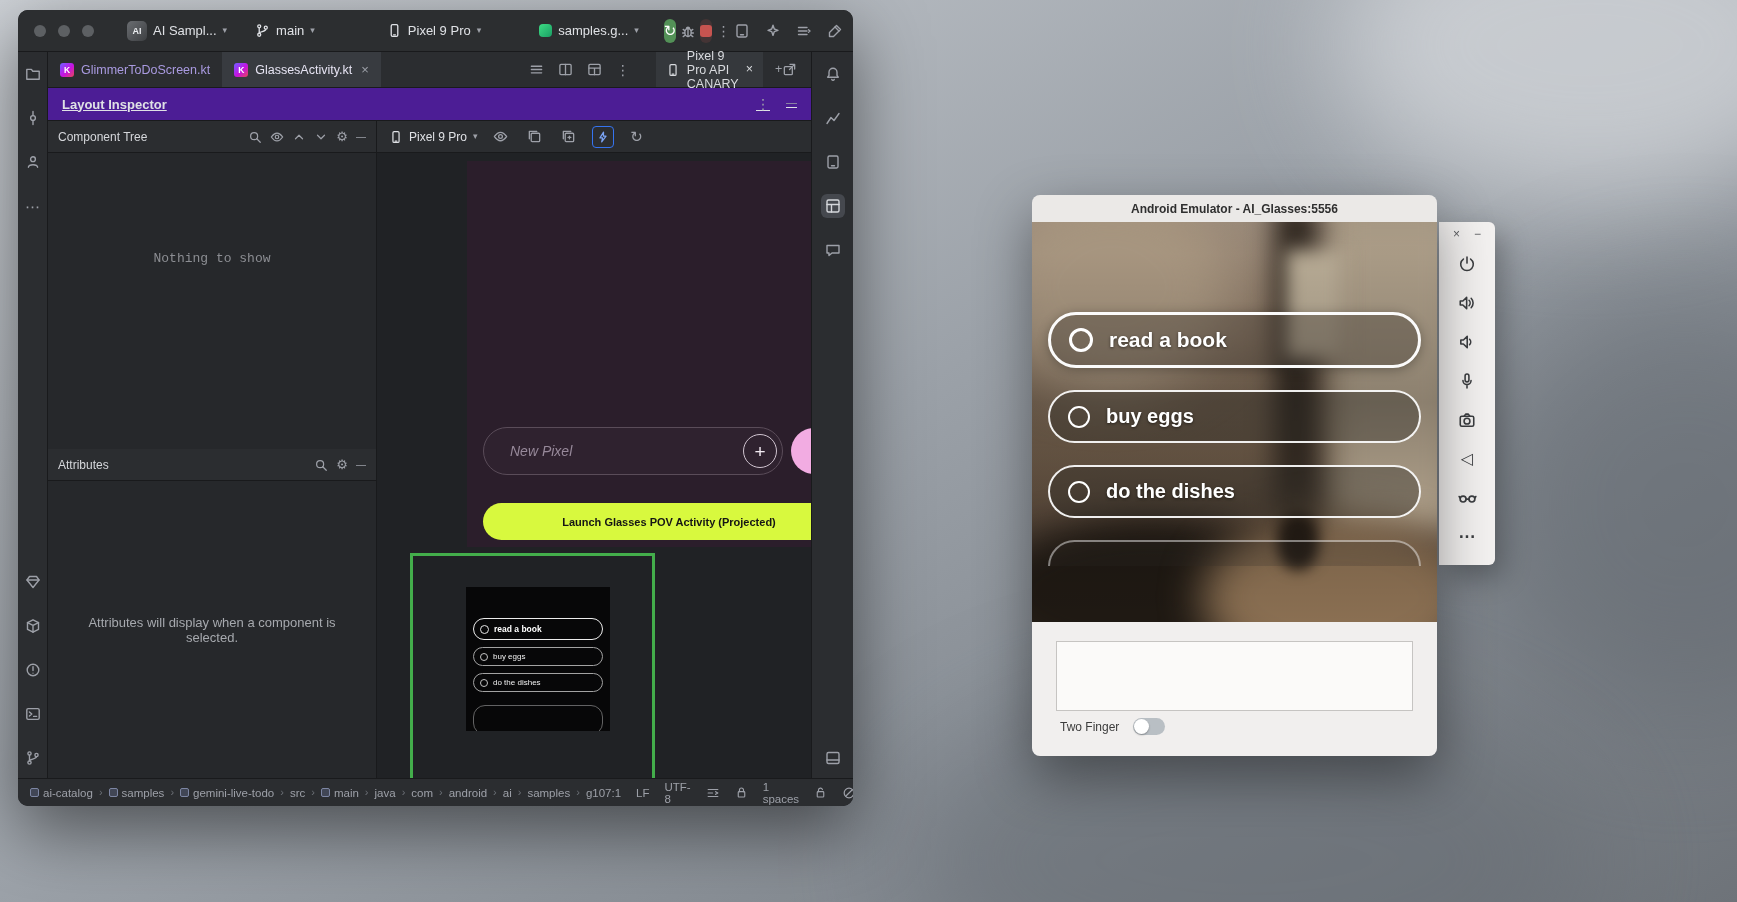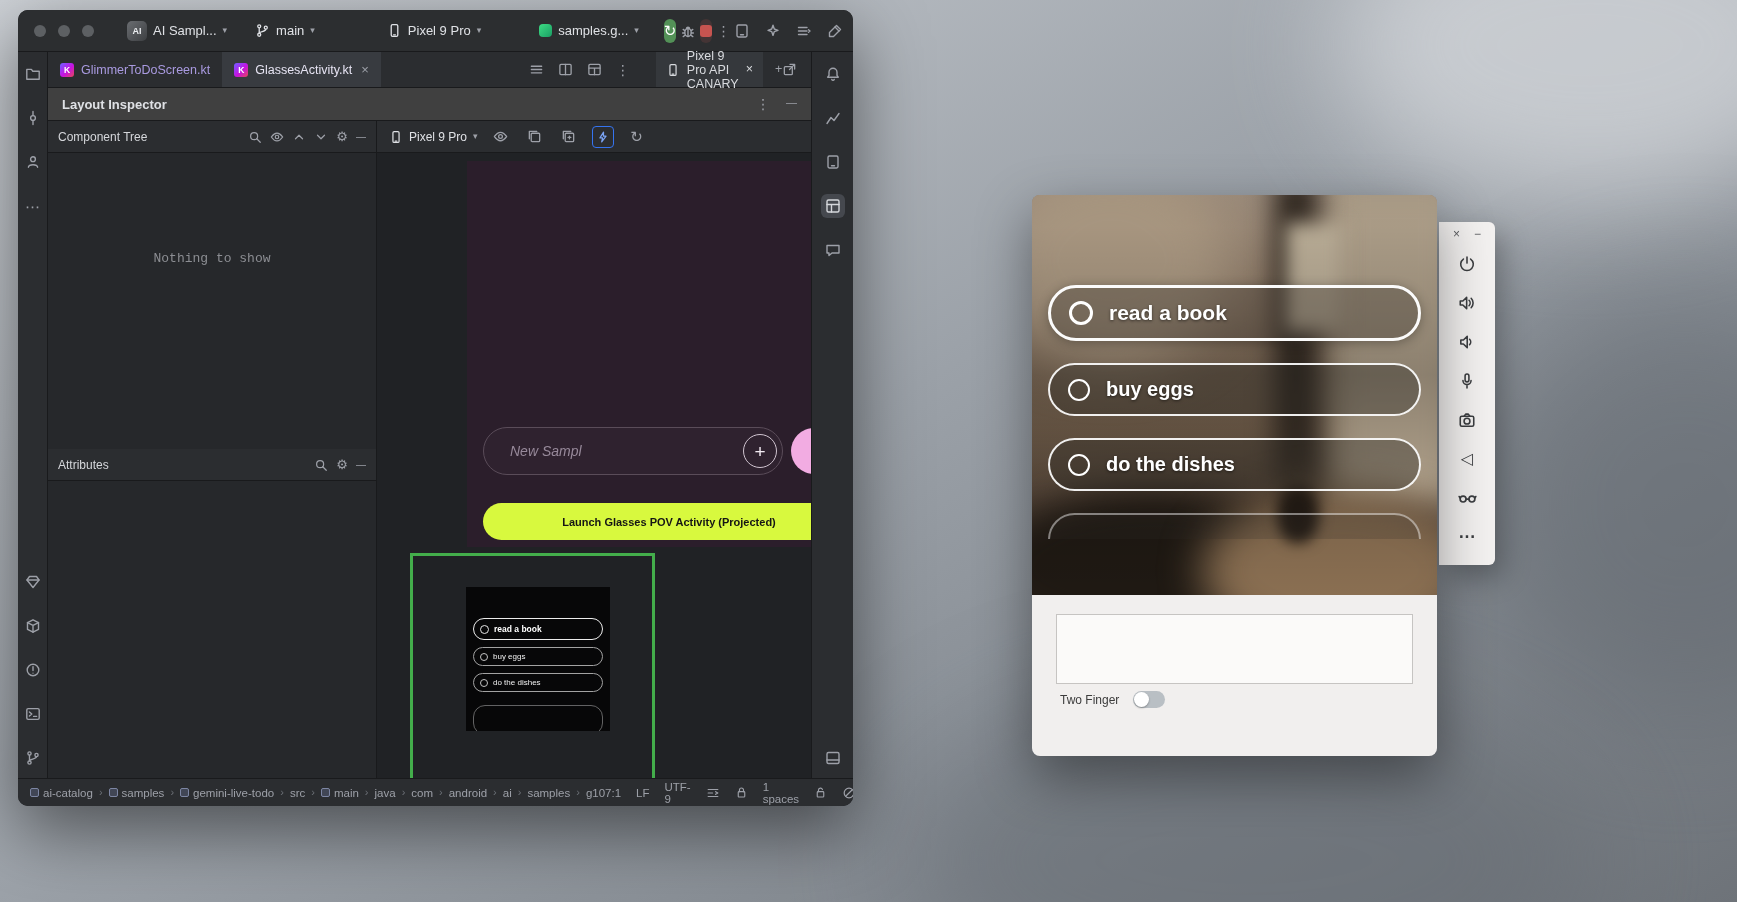--- a/index.html
+++ b/index.html
@@ -47,21 +47,21 @@
   .tab.active { background:#383b40; color:#e6e3f2; }
   .tab .x { color:#9da0a8; font-size:13px; margin-left:2px; }
   .ktico { width:14px; height:14px; border-radius:3px; background:linear-gradient(135deg,#7f52ff 10%,#c711e1 55%,#e44857 100%);
     display:flex; align-items:center; justify-content:center; font-size:8.5px; font-weight:700; color:#fff; }
   .tab-icons { display:flex; align-items:center; gap:14px; color:#9da0a8; margin-left:148px; }
   .rdev-tab { display:flex; align-items:center; gap:7px; padding:0 10px; margin-left:26px; background:#35383c; color:#d8dade; }
   .tabbar-right { margin-left:auto; display:flex; align-items:center; gap:16px; color:#9da0a8; padding-right:12px; }
 
   .main-panel { flex:1; display:flex; flex-direction:column; min-height:0; background:#26282b; }
   .li-header { height:33px; flex:0 0 auto; display:flex; align-items:center; padding:0 14px;
-    background:#404040; border-bottom:1px solid #191a1c; font-size:13px; font-weight:600; }
+    background:#4c1d95; border-bottom:1px solid #191a1c; font-size:13px; font-weight:600;text-decoration:underline; }
   .li-header .hr-icons { margin-left:auto; display:flex; gap:16px; color:#9da0a8; font-weight:400; }
   .li-body { flex:1; display:flex; min-height:0; }
   .left-col { width:329px; flex:0 0 auto; border-right:1px solid #191a1c; display:flex; flex-direction:column; }
   .sec-header { height:32px; flex:0 0 auto; display:flex; align-items:center; padding:0 10px;
     font-size:12px; color:#d5d7db; border-bottom:1px solid #191a1c; background:#2b2d30; }
   .sec-header .sh-icons { margin-left:auto; display:flex; align-items:center; gap:8px; color:#9da0a8; }
   .ct-body { height:296px; flex:0 0 auto; position:relative; border-bottom:0; }
   .empty-note { position:absolute; left:0; right:0; text-align:center; color:#8c8e93; font-size:13px;font-family:Liberation Mono, monospace; }
   .attr-body { flex:1; display:flex; align-items:center; justify-content:center; }
   .attr-body .empty2 { color:#a6a9ae; font-size:13px; text-align:center; padding:0 20px; }
@@ -425,20 +425,23 @@
                   <span>
                       <svg class="ic" width="14" height="14" viewBox="0 0 16 16">
                         <circle cx="7" cy="7" r="4"></circle>
                         <path d="M10 10l4 4"></path>
                       </svg>
                     </span>
                   <span class="glyph" style="font-size:13px">⚙</span>
                   <span class="glyph" style="font-size:10px">—</span>
                 </span>
               </div>
+              <div class="attr-body">
+                <span class="empty2">Attributes will display when a component is selected.</span>
+              </div>
             </div>
 
             <div class="preview-col">
               <div class="pv-toolbar">
                 <div class="dev-chip">
                   <span>
                       <svg class="ic" width="14" height="14" viewBox="0 0 16 16">
                         <rect x="4.5" y="1.8" width="7" height="12.4" rx="1.4"></rect>
                         <path d="M7 12.6h2"></path>
                       </svg>
@@ -469,21 +472,21 @@
                       <path d="M8.6 2.5 4.5 9h3l-1 4.5L11.5 7h-3Z"></path>
                     </svg>
                   </span>
                 <span class="pv-ic glyph" style="font-size:15px">↻</span>
               </div>
 
               <div class="pv-canvas">
                 <div class="phone">
                   <div class="ntrow">
                     <div class="ntfield">
-                      <span class="ph-text">New Sampl</span>
+                      <span class="ph-text">New Pixel</span>
                     </div>
                     <div class="plus-circle glyph">+</div>
                     <div class="mic-pill">
                       <svg class="ic" width="18" height="18" viewBox="0 0 16 16" style="stroke-width:1.6">
                           <rect x="6.3" y="1.8" width="3.4" height="7" rx="1.7"></rect>
                           <path d="M4.4 7.6a3.6 3.6 0 0 0 7.2 0M8 11.8v2.4"></path>
                         </svg>
                     </div>
                   </div>
                   <div class="launch-btn">Launch Glasses POV Activity (Projected)</div>
@@ -618,21 +621,21 @@
             <span>samples</span>
           </span>
         <span class="sep glyph">›</span>
         <span class="crumb">
             <span>g</span>
           </span>
       </div>
       <div class="sb-right">
         <span>107:1</span>
         <span>LF</span>
-        <span>UTF-9</span>
+        <span>UTF-8</span>
         <span>
             <svg class="ic" width="14" height="14" viewBox="0 0 16 16">
               <path d="M2.5 4h11M2.5 12h11M2.5 8h5"></path>
               <path d="M11 6.5 13.5 8 11 9.5"></path>
             </svg>
           </span>
         <span>
             <svg class="ic" width="13" height="13" viewBox="0 0 16 16">
               <rect x="4" y="7" width="8" height="6.5" rx="1"></rect>
               <path d="M5.5 7V5a2.5 2.5 0 0 1 5 0v2"></path>
@@ -649,20 +652,23 @@
             <svg class="ic" width="14" height="14" viewBox="0 0 16 16">
               <circle cx="8" cy="8" r="5.5"></circle>
               <path d="M4.8 11.2l6.4-6.4"></path>
             </svg>
           </span>
       </div>
     </div>
   </div>
 
   <div class="emu">
+    <div class="emu-title">
+      <span>Android Emulator - AI_Glasses:5556</span>
+    </div>
     <div class="emu-screen">
       <div class="ph ph-base"></div>
       <div class="ph ph-light"></div>
       <div class="ph ph-door"></div>
       <div class="ph ph-band"></div>
       <div class="ph ph-frame"></div>
       <div class="ph ph-table"></div>
       <div class="ph ph-floor"></div>
       <div class="ph ph-boot"></div>
       <div class="ph ph-dim"></div>

